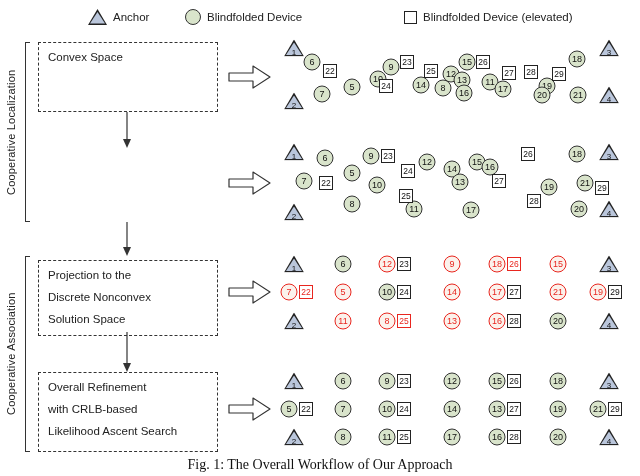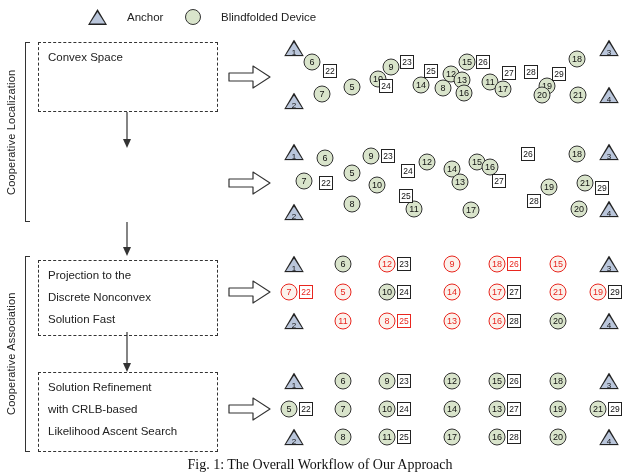--- a/index.html
+++ b/index.html
@@ -6,21 +6,21 @@
     --anchor-fill:#bac6db;
     --device-fill:#d9e4cb;
     --highlight:#e8261f;
     --ink:#222222;
   }
   *{margin:0;padding:0;box-sizing:border-box;}
   body{background:#ffffff;font-family:"Liberation Sans",sans-serif;color:var(--ink);}
   .figure{position:relative;width:640px;height:476px;background:#fff;overflow:hidden;}
 
   
-  .legend-item{position:absolute;top:7px;height:20px;display:flex;align-items:center;gap:20px;font-size:11.5px;}
+  .legend-item{position:absolute;top:7px;height:20px;display:flex;align-items:center;gap:6px;font-size:11.5px;}
   .leg-tri{position:relative;width:19px;height:16px;display:inline-block;}
   .leg-tri .to,.node.anchor .to{position:absolute;inset:0;background:var(--ink);clip-path:polygon(50% 0,0 100%,100% 100%);}
   .leg-tri .ti,.node.anchor .ti{position:absolute;left:2px;right:2px;top:3px;bottom:1.5px;background:var(--anchor-fill);clip-path:polygon(50% 0,0 100%,100% 100%);}
   .leg-circ{width:16px;height:16px;border:1px solid #333;border-radius:50%;background:var(--device-fill);display:inline-block;}
   .leg-sq{width:13px;height:13px;border:1.4px solid #222;background:#fff;display:inline-block;}
 
   
   .side-label{position:absolute;left:3px;width:16px;writing-mode:vertical-rl;transform:rotate(180deg);display:flex;align-items:center;justify-content:center;font-size:11px;letter-spacing:.2px;}
   .bracket{position:absolute;left:25px;width:5px;border-left:1.2px solid #333;border-top:1.2px solid #333;border-bottom:1.2px solid #333;}
 
@@ -53,36 +53,40 @@
     <span class="leg-tri">
         <i class="to"></i>
         <i class="ti"></i>
       </span>
     <span>Anchor</span>
   </div>
   <div class="legend-item" style="left:185px">
     <span class="leg-circ"></span>
     <span>Blindfolded Device</span>
   </div>
+  <div class="legend-item" style="left:404px">
+    <span class="leg-sq"></span>
+    <span>Blindfolded Device (elevated)</span>
+  </div>
 
   <div class="side-label" style="top:42px;height:180px">Cooperative Localization</div>
   <div class="side-label" style="top:256px;height:196px">Cooperative Association</div>
   <div class="bracket" style="top:42px;height:180px"></div>
   <div class="bracket" style="top:256px;height:196px"></div>
 
   <div class="step-box" style="top:42px;height:70px">
     <div class="ln">Convex Space</div>
   </div>
   <div class="step-box" style="top:260px;height:76px">
     <div class="ln">Projection to the</div>
     <div class="ln">Discrete Nonconvex</div>
-    <div class="ln">Solution Fast</div>
+    <div class="ln">Solution Space</div>
   </div>
   <div class="step-box" style="top:372px;height:80px">
-    <div class="ln">Solution Refinement</div>
+    <div class="ln">Overall Refinement</div>
     <div class="ln">with CRLB-based</div>
     <div class="ln">Likelihood Ascent Search</div>
   </div>
 
   <svg class="down-arrow" style="top:112px" width="14" height="36" viewBox="0 0 14 36">
     <line x1="7" y1="0" x2="7" y2="28" stroke="#333" stroke-width="1.2"></line>
       <polygon points="3,27 11,27 7,36" fill="#333"></polygon>
   </svg>
   <svg class="down-arrow" style="top:222px" width="14" height="34" viewBox="0 0 14 34">
     <line x1="7" y1="0" x2="7" y2="26" stroke="#333" stroke-width="1.2"></line>

